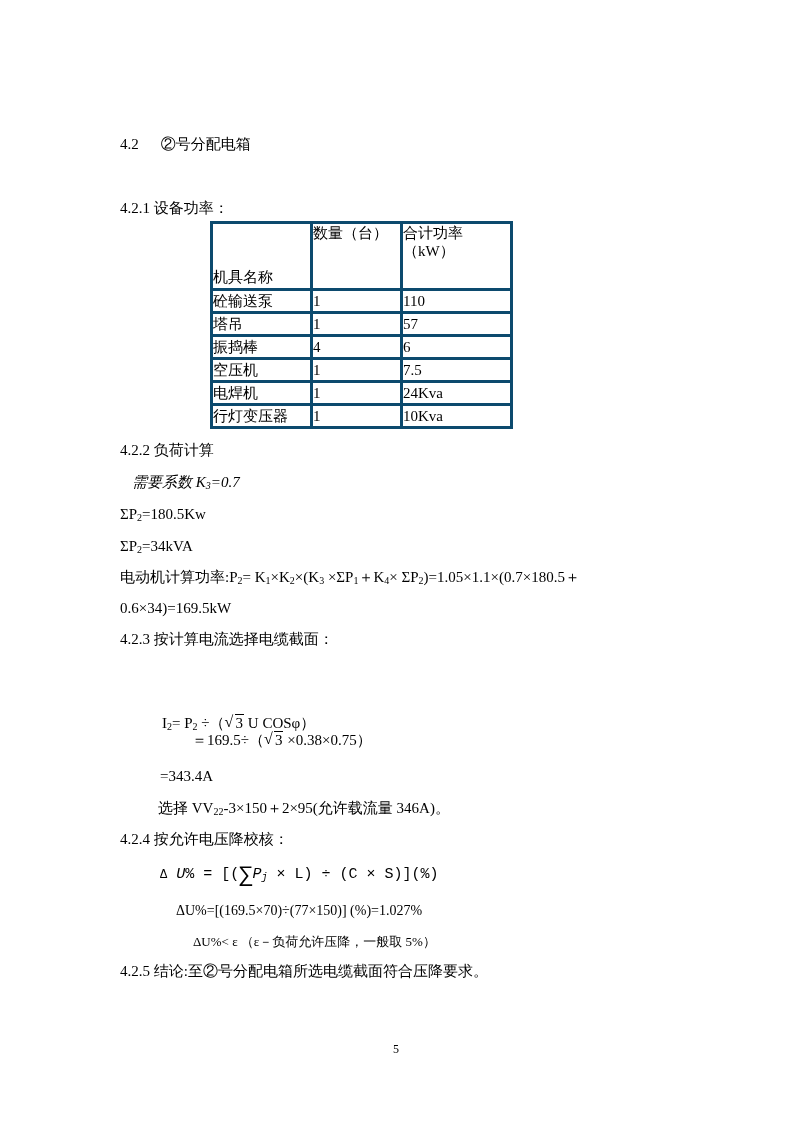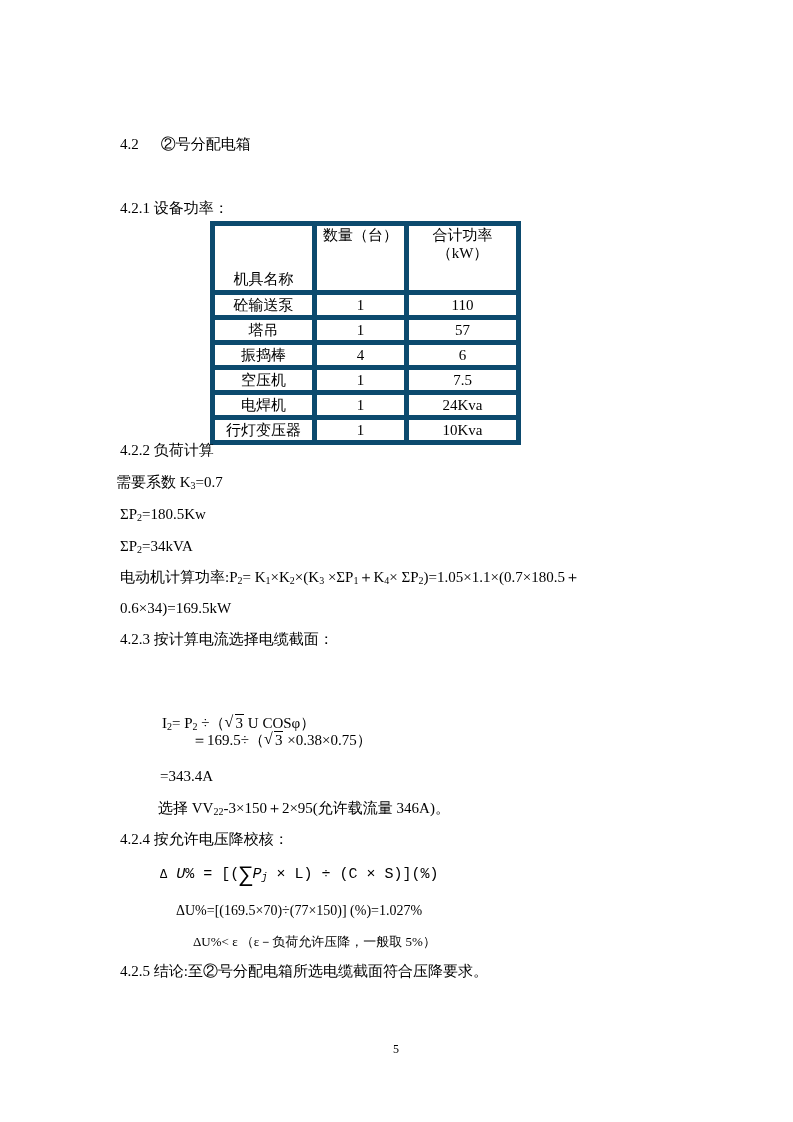--- a/index.html
+++ b/index.html
@@ -13,21 +13,21 @@
   .sqrt { display: inline-block; position: relative; padding-left: 10px; }
   .sqrt::before {
     content: "√"; position: absolute; left: 0; top: -1px; font-size: 16px;
   }
   .sqrt span { border-top: 1px solid #000; padding: 0 1px; }
   table.equip {
     position: absolute; left: 210px; top: 221px;
     border-collapse: collapse; font-size: 15px;
   }
   table.equip td {
-    border: 5px solid #0c4a6e; text-align: center; padding: 0; height: 20px; line-height: 18px;
+    border: 3px solid #0c4a6e; padding: 0; height: 20px; line-height: 18px;
   }
   table.equip td.c1 { width: 97px; }
   table.equip td.c2 { width: 87px; }
   table.equip td.c3 { width: 107px; }
   table.equip tr.head td { height: 62px; vertical-align: top; }
   table.equip tr.head td.c1 { vertical-align: bottom; padding-bottom: 2px; }
   .italic { font-style: italic; }
   .formula-sum { font-size: 22px; vertical-align: -3px; }
   .pagenum { position: absolute; left: 393px; top: 1042px; font-size: 12px; }
 </style>
@@ -78,21 +78,21 @@
   <tr>
     <td>行灯变压器</td>
     <td>1</td>
     <td>10Kva</td>
   </tr>
 </tbody>
   </table>
 
 <div class="line" style="left:120px;top:441px;">4.2.2 负荷计算</div>
 
-<div class="line" style="left:116px;top:473px;">
+<div class="line" style="left:132px;top:473px;font-style:italic;">
   <span>需要系数 K</span><sub>3</sub><span>=0.7</span>
 </div>
 
 <div class="line" style="left:120px;top:505px;">
   <span>ΣP</span><sub>2</sub><span>=180.5Kw</span>
 </div>
 
 <div class="line" style="left:120px;top:537px;">
   <span>ΣP</span><sub>2</sub><span>=34kVA</span>
 </div>

